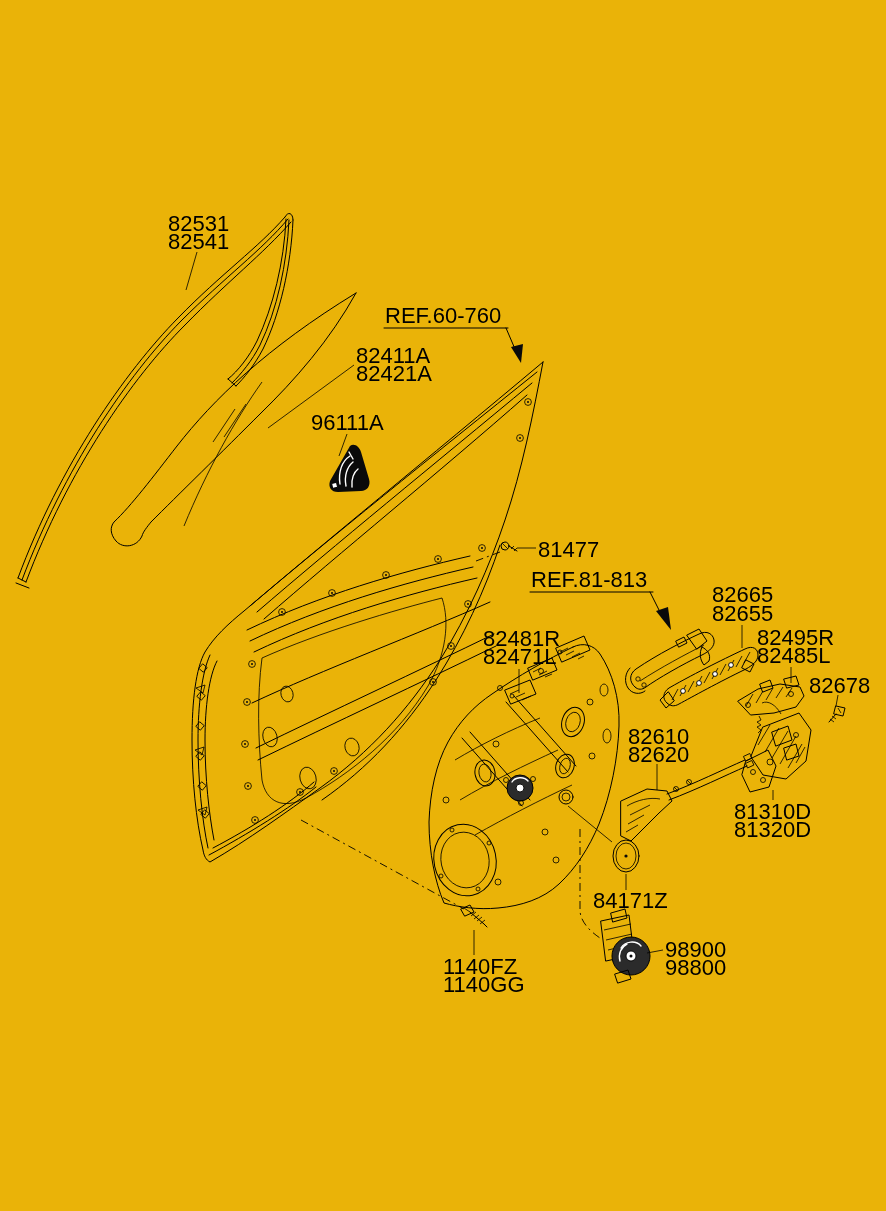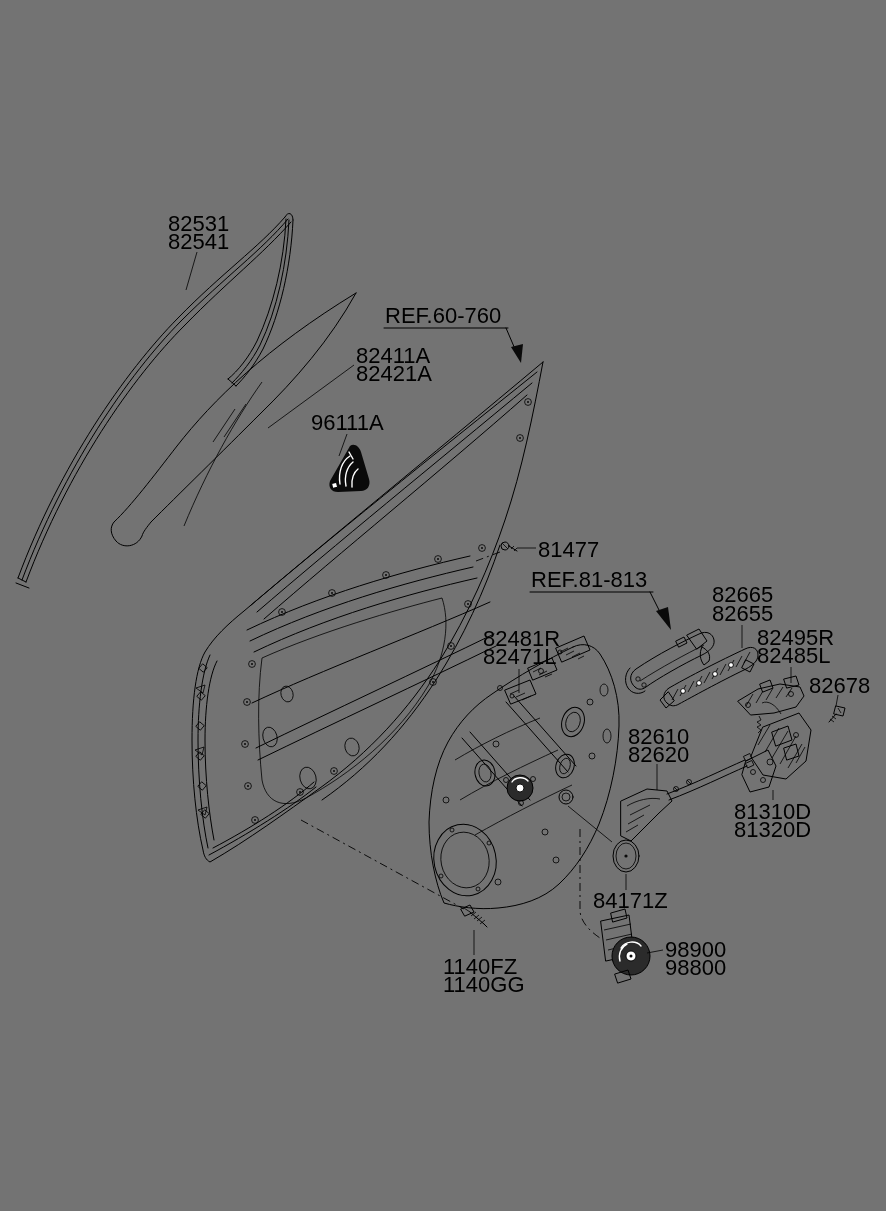--- a/index.html
+++ b/index.html
@@ -1,16 +1,16 @@
 <!DOCTYPE html>
 <html><head>
 <meta charset="utf-8">
 <style>
   html,body{margin:0;padding:0;background:#ffffff;}
-  .stage{position:relative;width:886px;height:1211px;background:#737373;overflow:hidden;
+  .stage{position:relative;width:886px;height:1211px;background:#eab308;overflow:hidden;
          font-family:"Liberation Sans",sans-serif;}
   svg{position:absolute;left:0;top:0;}
   svg .ln{stroke:#000;fill:none;stroke-width:1;stroke-linecap:round;stroke-linejoin:round;}
   svg .thin{stroke:#000;fill:none;stroke-width:0.8;}
   svg .dash{stroke:#000;fill:none;stroke-width:0.9;stroke-dasharray:8 4 2 4;}
   svg .fillb{fill:#0a0a0a;stroke:none;}
   svg .filld{fill:#2b2b2b;stroke:#000;stroke-width:1;}
   svg .wl{stroke:#ffffff;fill:none;stroke-width:1.4;stroke-linecap:round;}
   svg .hole{fill:#ffffff;stroke:#000;stroke-width:0.9;}
   svg .lbl{font-family:"Liberation Sans",sans-serif;font-size:22px;fill:#000;stroke:none;}

